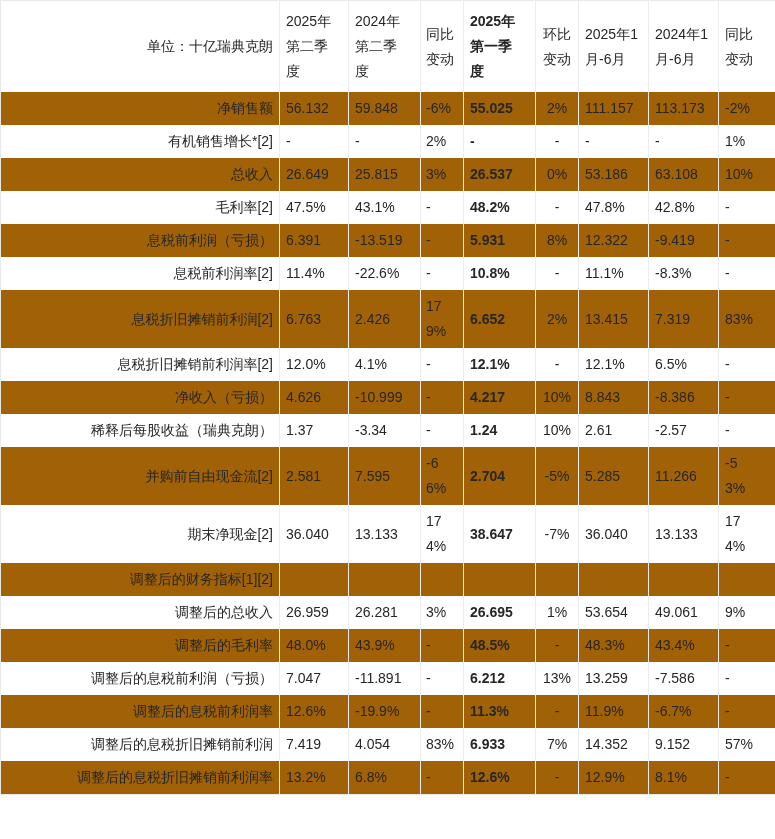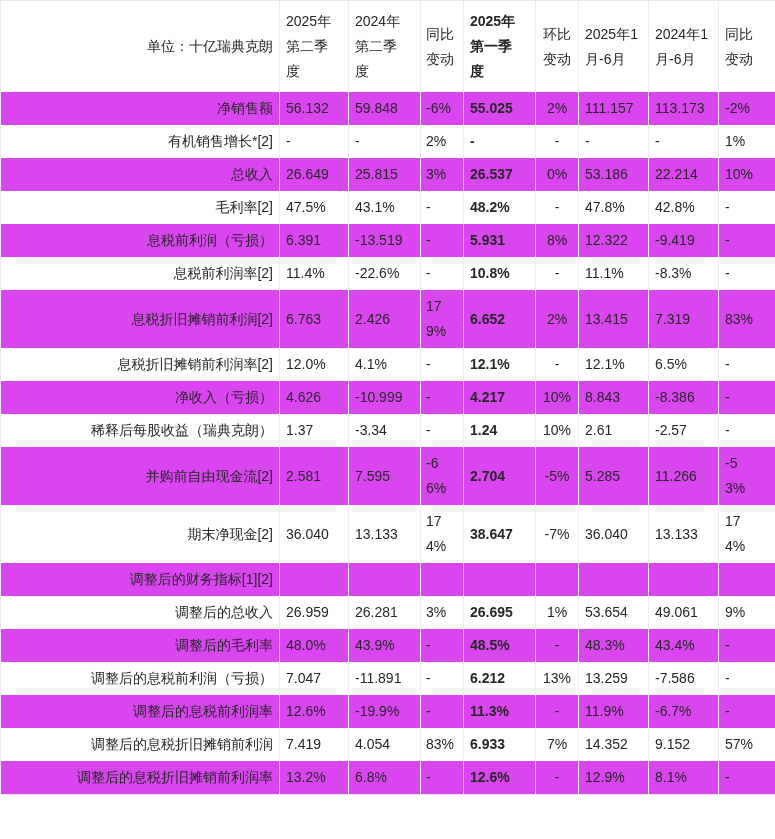--- a/index.html
+++ b/index.html
@@ -36,21 +36,21 @@
   table.fin th:nth-child(1), table.fin td:nth-child(1) { padding-left: 8px;  padding-right: 6px; text-align: right; }
   table.fin th:nth-child(2), table.fin td:nth-child(2) { padding-right: 8px; }
   table.fin th:nth-child(3), table.fin td:nth-child(3) { padding-right: 10px; }
   table.fin th:nth-child(4), table.fin td:nth-child(4) { padding-left: 5px; padding-right: 5px; }
   table.fin th:nth-child(5), table.fin td:nth-child(5) { padding-right: 10px; font-weight: bold; }
   table.fin th:nth-child(6), table.fin td:nth-child(6) { padding-left: 5px; padding-right: 5px; text-align: center; }
   table.fin th:nth-child(7), table.fin td:nth-child(7) { padding-right: 8px; }
   table.fin th:nth-child(8), table.fin td:nth-child(8) { padding-right: 8px; }
   table.fin th:nth-child(9), table.fin td:nth-child(9) { padding-right: 18px; }
 
-  tr.gray { background: #d946ef; }
+  tr.gray { background: #a16207; }
   tr.italic td:first-child { }
 </style>
 </head>
 <body>
 
 <table class="fin">
   <colgroup>
     <col style="width:279px">
     <col style="width:69px">
     <col style="width:72px">
@@ -100,21 +100,21 @@
         <td>1%</td>
       </tr>
       <tr class="gray">
         <td>总收入</td>
         <td>26.649</td>
         <td>25.815</td>
         <td>3%</td>
         <td>26.537</td>
         <td>0%</td>
         <td>53.186</td>
-        <td>22.214</td>
+        <td>63.108</td>
         <td>10%</td>
       </tr>
       <tr>
         <td>毛利率[2]</td>
         <td>47.5%</td>
         <td>43.1%</td>
         <td>-</td>
         <td>48.2%</td>
         <td>-</td>
         <td>47.8%</td>

